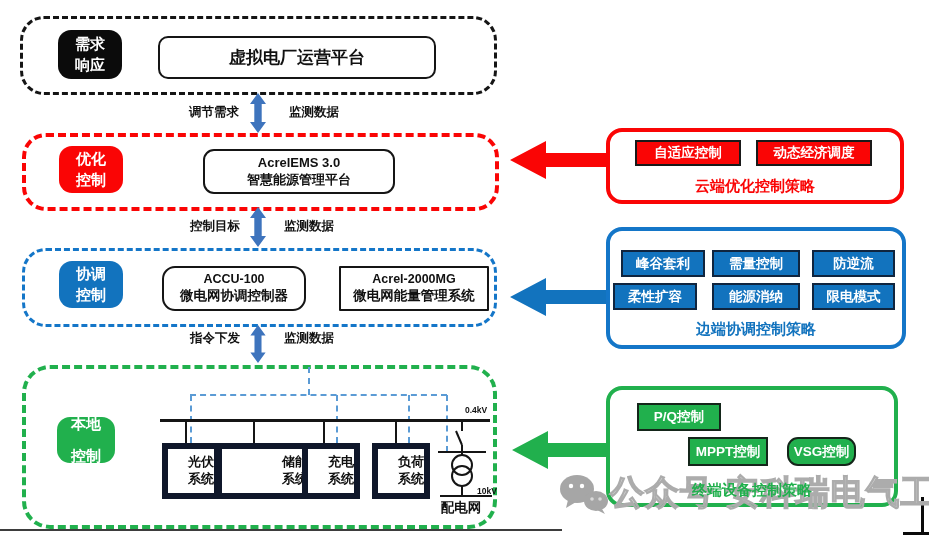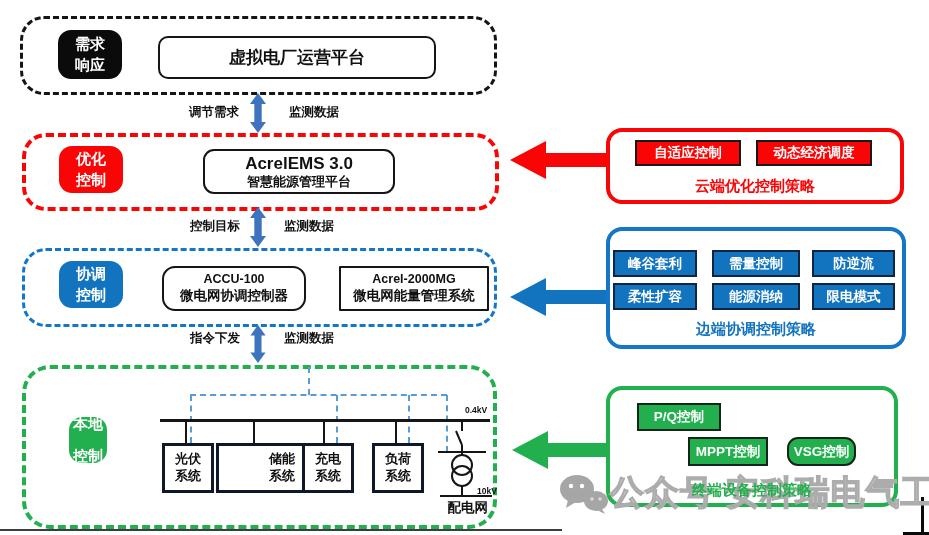--- a/index.html
+++ b/index.html
@@ -13,49 +13,49 @@
   .layer-red{left:22px;top:133px;width:469px;height:70px;border:4px dashed var(--red);}
   .layer-blue{left:22px;top:248px;width:469px;height:73px;border:3px dashed var(--blue-border);}
   .layer-green{left:22px;top:365px;width:467px;height:156px;border:4px dashed var(--green);border-radius:28px;}
 
   
   .tag{position:absolute;display:flex;flex-direction:column;align-items:center;justify-content:center;
        color:#fff;font-weight:700;font-size:15px;line-height:1.35;border-radius:13px;text-align:center;}
   .tag-demand{left:58px;top:30px;width:64px;height:49px;background:#0b0b0b;}
   .tag-optimize{left:59px;top:146px;width:64px;height:47px;background:var(--red);}
   .tag-coordinate{left:59px;top:261px;width:64px;height:47px;background:var(--blue);}
-  .tag-local{left:69px;top:417px;width:38px;height:46px;background:var(--green);gap:12px;}
+  .tag-local{left:57px;top:417px;width:58px;height:46px;background:var(--green);gap:12px;}
 
   
   .node{position:absolute;background:#fff;border:2px solid #151515;display:flex;flex-direction:column;
         align-items:center;justify-content:center;font-weight:700;color:#111;text-align:center;line-height:1.25;}
   .node-vpp{left:158px;top:36px;width:274px;height:39px;border-radius:10px;font-size:17px;}
   .node-ems{left:203px;top:149px;width:188px;height:41px;border-radius:11px;}
   .node-accu{left:162px;top:266px;width:140px;height:41px;border-radius:13px;}
   .node-2000mg{left:339px;top:266px;width:146px;height:41px;border-radius:1px;}
-  .node .t1{font-size:17px;}
+  .node .t1{font-size:13px;}
   .node .t2{font-size:13px;}
   .node-accu .t1,.node-2000mg .t1{font-size:12.5px;}
   .node-accu .t2,.node-2000mg .t2{font-size:13.5px;}
 
   
   .flow-label{position:absolute;width:68px;font-weight:700;font-size:12.5px;color:#111;text-align:center;}
   .flow-arrow{position:absolute;left:247px;width:22px;}
 
   
   .bus{position:absolute;left:160px;top:419px;width:330px;height:3px;background:#151515;}
   .drop{position:absolute;top:421px;width:2px;height:23px;background:#151515;}
   .ctl{position:absolute;border:0;}
   .ctl-v{border-left:2px dashed var(--control-line-blue);width:0;}
   .ctl-h{border-top:2px dashed var(--control-line-blue);height:0;}
-  .sysbox{position:absolute;top:443px;width:46px;height:44px;background:#fff;border:3px solid #0f172a;
-          display:flex;flex-direction:column;align-items:center;justify-content:center;
+  .sysbox{position:absolute;top:443px;width:46px;height:44px;background:#fff;border:6px solid #0f172a;
+          display:flex;flex-direction:column;align-items:flex-end;justify-content:center;
           font-weight:700;font-size:13px;line-height:1.3;text-align:center;}
   .kv{position:absolute;font-weight:700;font-size:8.5px;color:#111;}
-  .gridname{position:absolute;left:434px;top:499px;width:54px;text-align:right;font-weight:700;font-size:13.5px;}
+  .gridname{position:absolute;left:434px;top:499px;width:54px;text-align:center;font-weight:700;font-size:13.5px;}
 
   
   .strategy{position:absolute;background:#fff;border-radius:16px;}
   .strategy-cloud{left:606px;top:128px;width:290px;height:68px;border:4px solid var(--red);}
   .strategy-edge{left:606px;top:227px;width:292px;height:114px;border:4px solid var(--blue-border);}
   .strategy-terminal{left:606px;top:386px;width:284px;height:113px;border:4px solid var(--green);}
   .sbtn{position:absolute;display:flex;align-items:center;justify-content:center;color:#fff;
         font-weight:700;font-size:13.5px;border:2px solid #191919;box-sizing:border-box;white-space:nowrap;}
   .sbtn-red{background:var(--red);}
   .sbtn-blue{background:var(--blue);border-color:#10253f;}
@@ -191,21 +191,21 @@
   <div class="strategy strategy-cloud">
     <div class="sbtn sbtn-red" style="left:25px;top:8px;width:106px;height:26px;">自适应控制</div>
     <div class="sbtn sbtn-red" style="left:146px;top:8px;width:116px;height:26px;">动态经济调度</div>
     <div class="scaption scaption-cloud">云端优化控制策略</div>
   </div>
 
   <svg class="big-arrow" style="left:510px;top:276px;" viewBox="0 0 98 42">
     <polygon points="0,21 36,2 36,14 98,14 98,28 36,28 36,40" style="fill:var(--blue)"></polygon>
   </svg>
   <div class="strategy strategy-edge">
-    <div class="sbtn sbtn-blue" style="left:3px;top:19px;width:84px;height:27px;">峰谷套利</div>
+    <div class="sbtn sbtn-blue" style="left:11px;top:19px;width:84px;height:27px;">峰谷套利</div>
     <div class="sbtn sbtn-blue" style="left:102px;top:19px;width:88px;height:27px;">需量控制</div>
     <div class="sbtn sbtn-blue" style="left:202px;top:19px;width:83px;height:27px;">防逆流</div>
     <div class="sbtn sbtn-blue" style="left:3px;top:52px;width:84px;height:27px;">柔性扩容</div>
     <div class="sbtn sbtn-blue" style="left:102px;top:52px;width:88px;height:27px;">能源消纳</div>
     <div class="sbtn sbtn-blue" style="left:202px;top:52px;width:83px;height:27px;">限电模式</div>
     <div class="scaption scaption-edge">边端协调控制策略</div>
   </div>
 
   <svg class="big-arrow" style="left:512px;top:429px;" viewBox="0 0 98 42">
     <polygon points="0,21 36,2 36,14 98,14 98,28 36,28 36,40" style="fill:var(--green)"></polygon>

